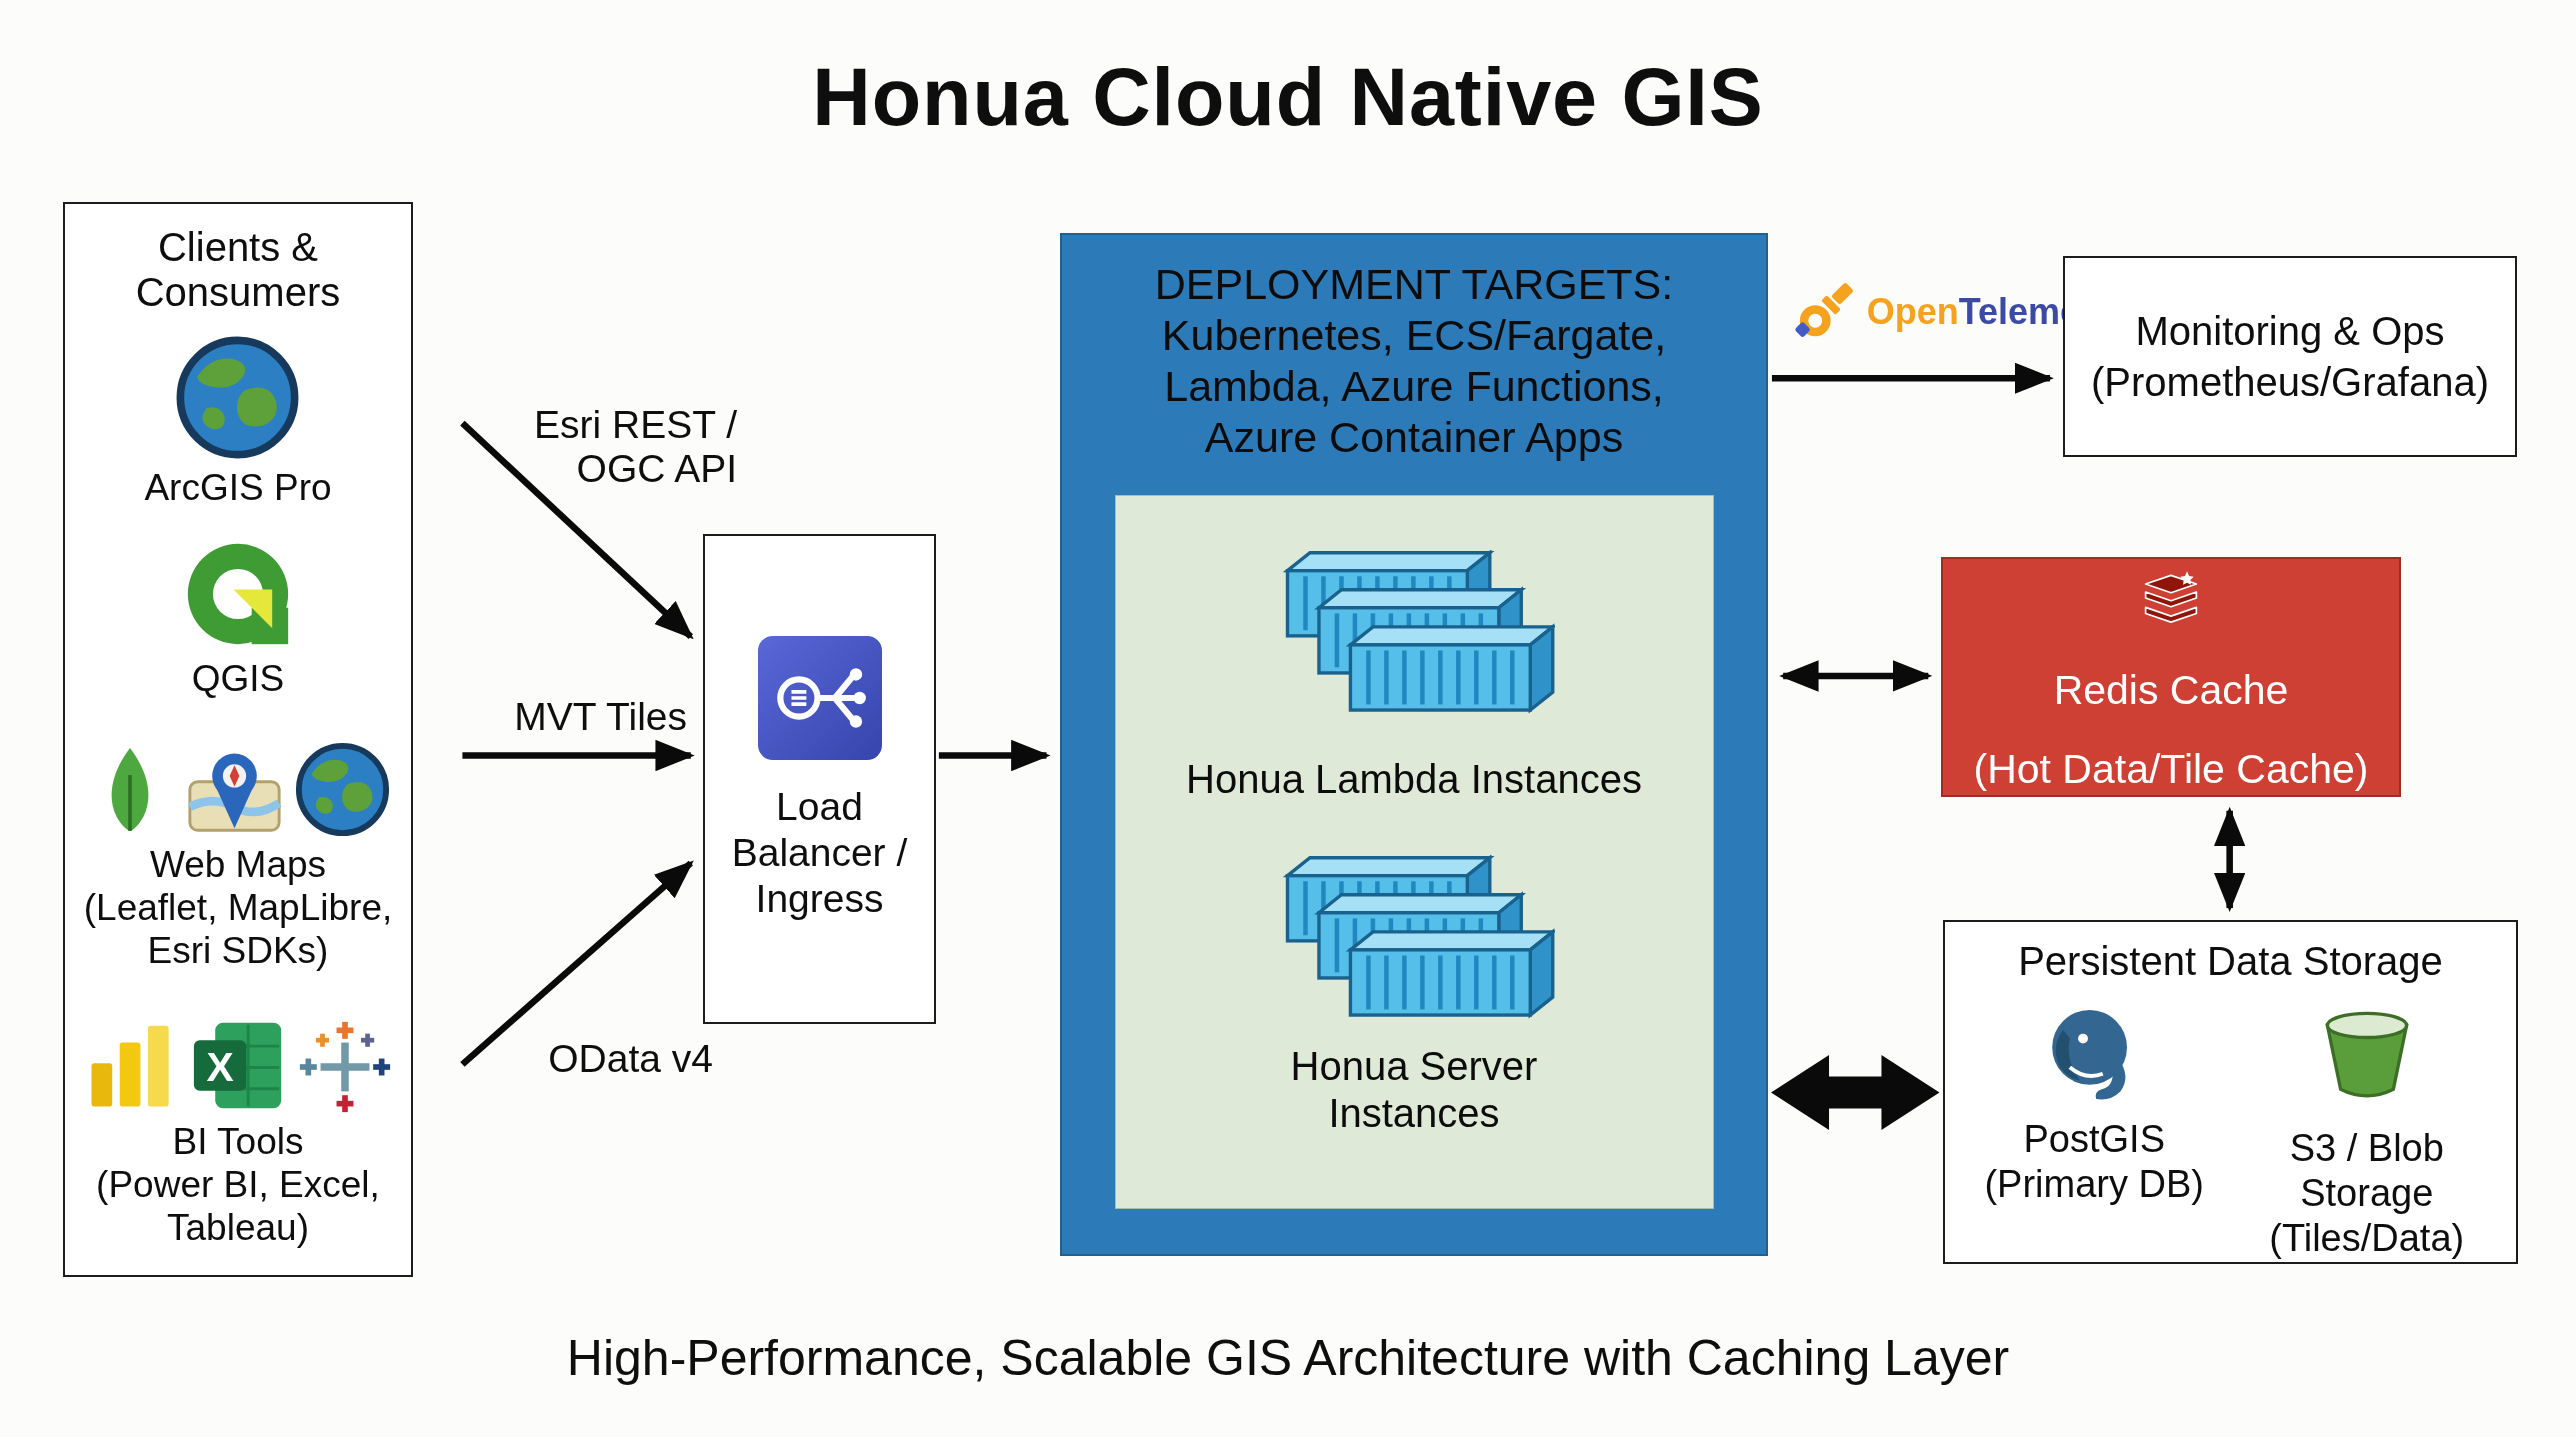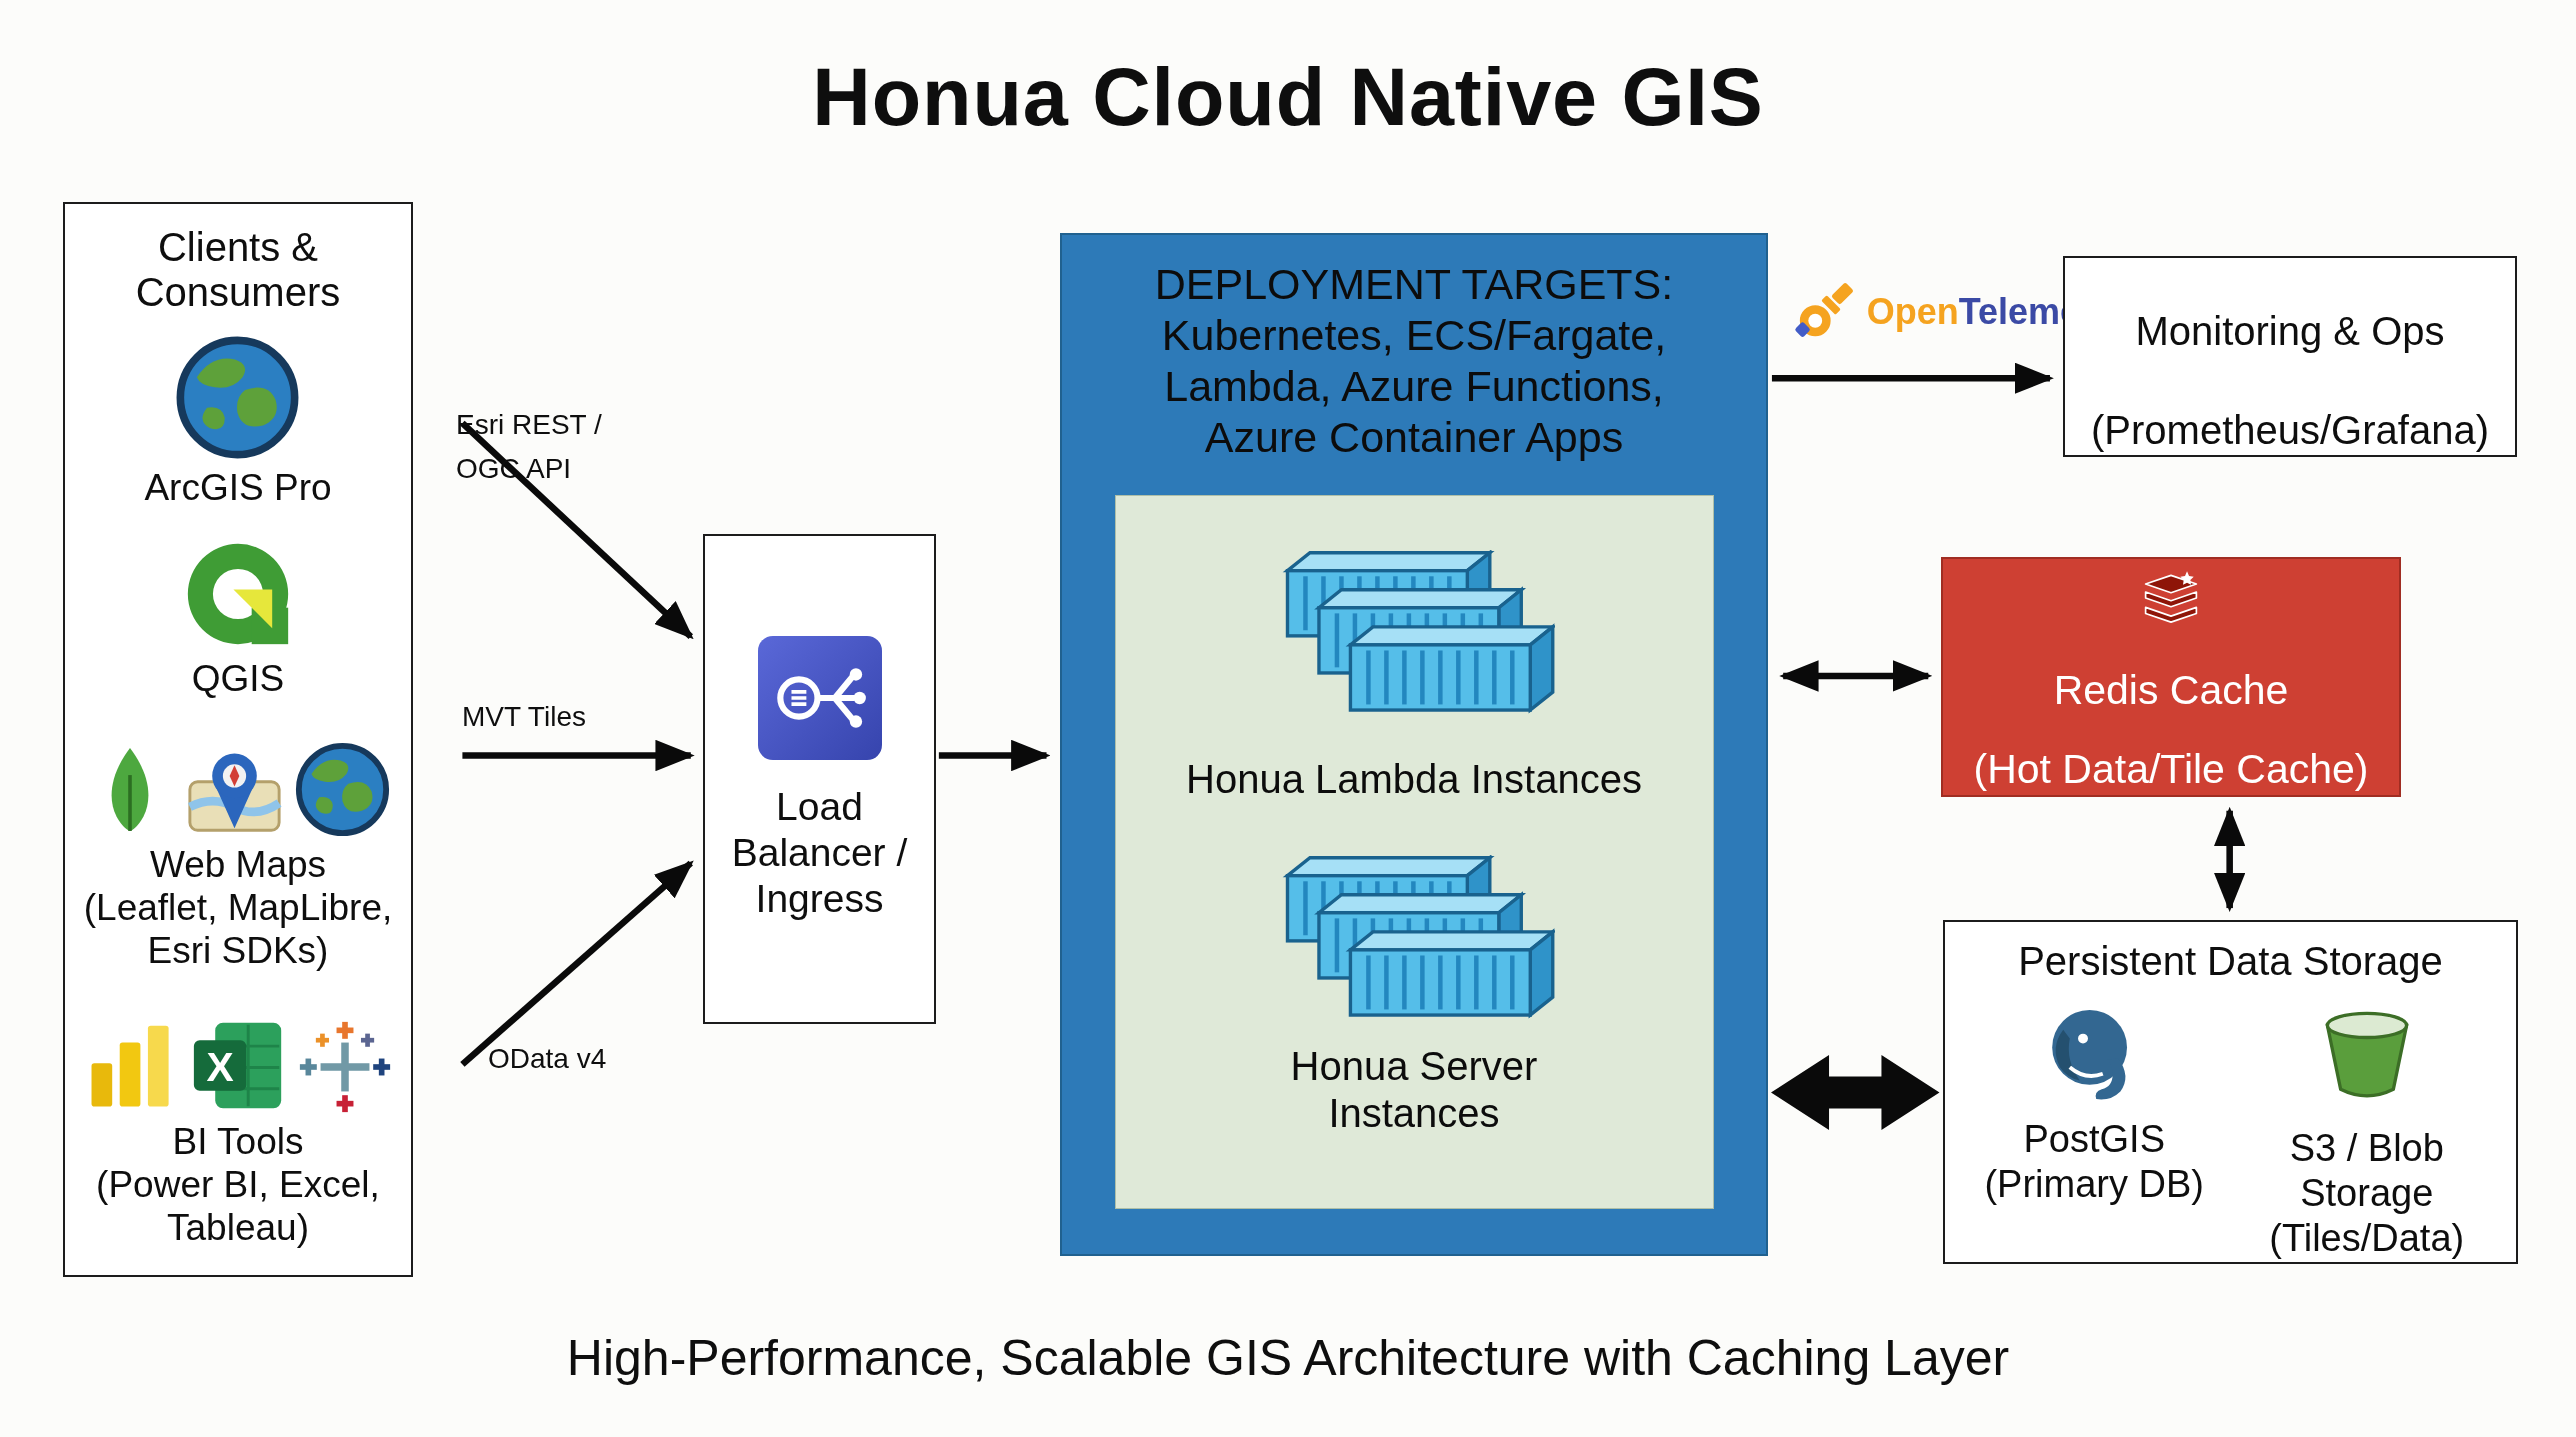--- a/index.html
+++ b/index.html
@@ -21,21 +21,21 @@
     position: absolute; top: 1329px; left: 0; width: 100%;
     text-align: center; font-size: 50px; z-index: 2;
   }
   .panel {
     position: absolute; background: #ffffff;
     border: 2.8px solid #1c1c1c; z-index: 2;
   }
   .wires { position: absolute; left: 0; top: 0; z-index: 1; pointer-events: none; }
   .edge-label {
     position: absolute; z-index: 2;
-    font-size: 28px; line-height: 44px; text-align: left;
+    font-size: 39px; line-height: 44px; text-align: right;
   }
   
   #clients { left: 63px; top: 202px; width: 350px; height: 1075px;
     display: flex; flex-direction: column; align-items: center; padding-top: 20.6px; }
   .box-title { font-size: 40px; text-align: center; }
   .ci { display: flex; flex-direction: column; align-items: center; }
   .lbl { font-size: 37px; line-height: 43px; text-align: center; }
   .icon-row { display: flex; align-items: flex-end; gap: 11.2px; }
   .mt6{margin-top:5.6px}.mt20{margin-top:19px}.mt30{margin-top:28px}
   .mt44{margin-top:41px}.mt48{margin-top:45px}
@@ -49,21 +49,21 @@
     padding-top: 24px; text-align: center; }
   #deploy .hdr { font-size: 43px; line-height: 51px; color: #0c0c0c; }
   #inner-panel { width: 599px; height: 714px; margin: 32px auto 0;
     background: #dfe9d8; border: 1.9px solid #aebfa8;
     display: flex; flex-direction: column; align-items: center; }
   .stack { width: 281px; height: 165px; }
   .inst-label { font-size: 40px; line-height: 47px; color: #0c0c0c; }
   
   #monitor { left: 2063px; top: 256px; width: 454px; height: 201px;
     display: flex; flex-direction: column; align-items: center; justify-content: center; }
-  #monitor .lbl { font-size: 40px; line-height: 51px; margin-top: 48px; }
+  #monitor .lbl { font-size: 40px; line-height: 51px; }
   
   #otel { position: absolute; left: 1786px; top: 273px; z-index: 2;
     display: flex; align-items: center; gap: 3.7px; }
   #otel .wordmark { font-size: 36px; font-weight: 700; }
   #otel .w1 { color: #f5a31f; }
   #otel .w2 { color: #3b4aa5; }
   
   #redis { left: 1941px; top: 557px; width: 460px; height: 240px;
     background: #ce4033; border: 2.8px solid #a02d22; color: #ffffff;
     display: flex; flex-direction: column; align-items: center; padding-top: 11.2px; gap: 28px; }

